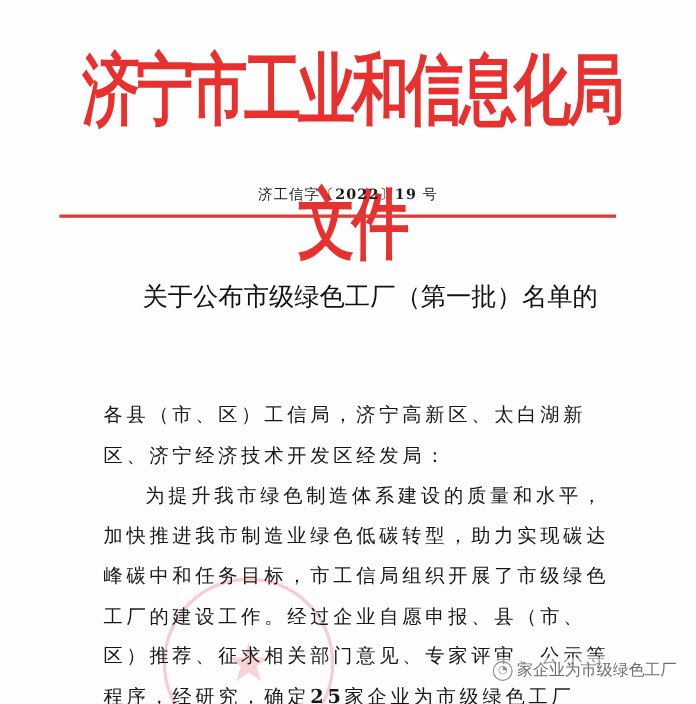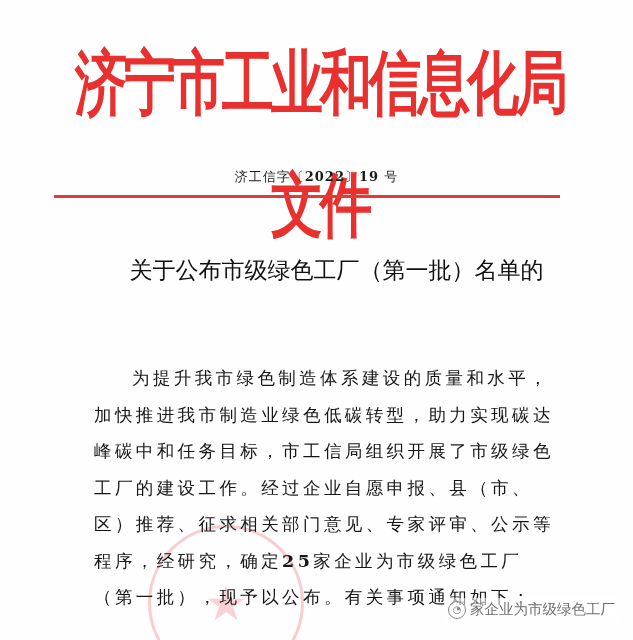--- a/index.html
+++ b/index.html
@@ -151,20 +151,23 @@
 
   <div class="notice-title">
     <div>关于公布市级绿色工厂（第一批）名单的</div>
   </div>
 
   <div class="stamp">
     <span class="star">★</span>
   </div>
 
   <div class="body-text">
+    <p>
+      <span>各县（市、区）工信局，济宁高新区、太白湖新区、济宁经</span><span>济技术开发区经发局：</span>
+    </p>
     <p class="indent">
       <span>为提升我市绿色制造体系建设的质量和水平，加快推进我市制造业绿色低碳转型，助力实现碳达峰碳中和任务目标，市工信局组织开展了市级绿色工厂的建设工作。经过企业自愿申报、县（市、区）推荐、征求相关部门意见、专家评审、公示等程序，经研究，确定</span><span class="num">25</span><span>家企业为市级绿色工厂（第一批），现予以公布。有关事项通知如下：</span>
     </p>
   </div>
 
   <div class="watermark">
     <span class="wm-icon">◔</span>
     <span>家企业为市级绿色工厂</span>
   </div>
 

